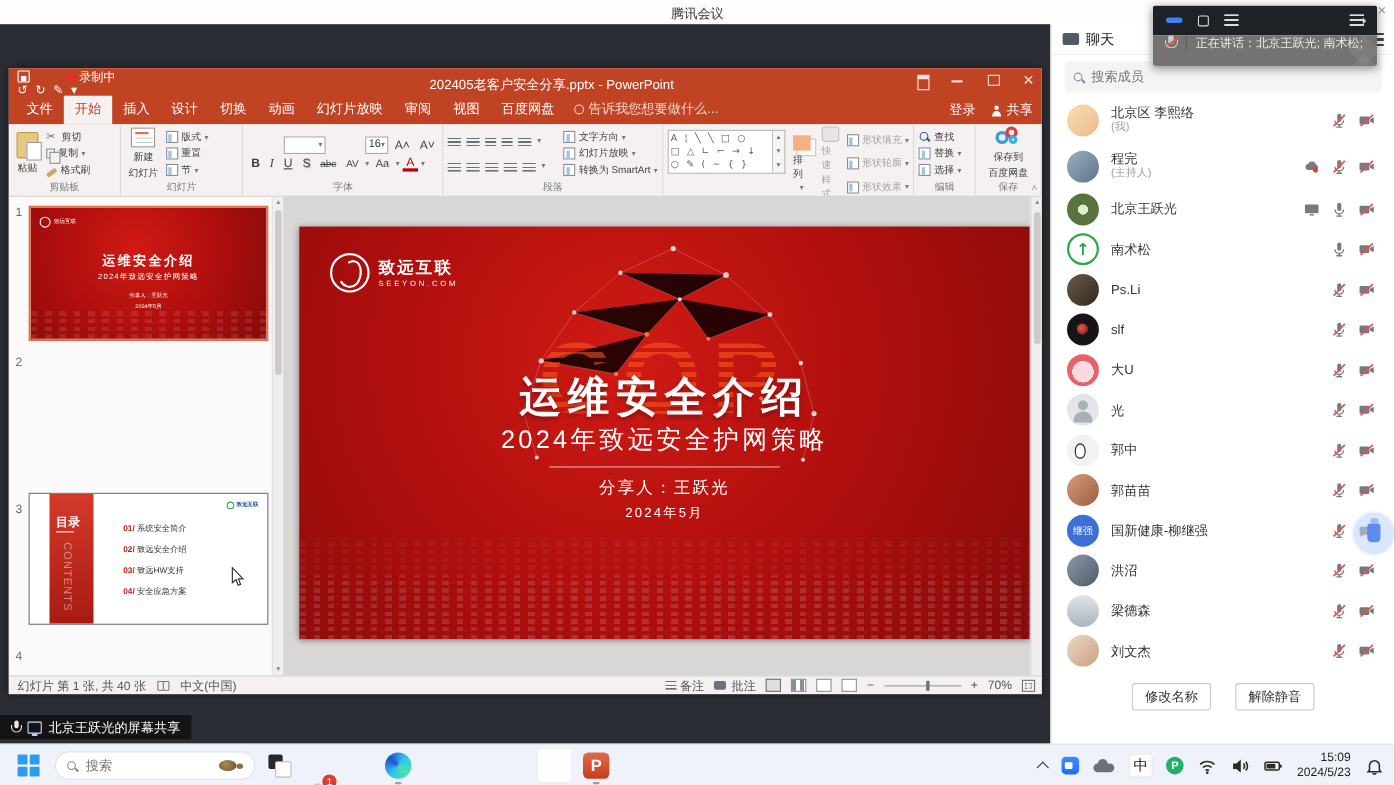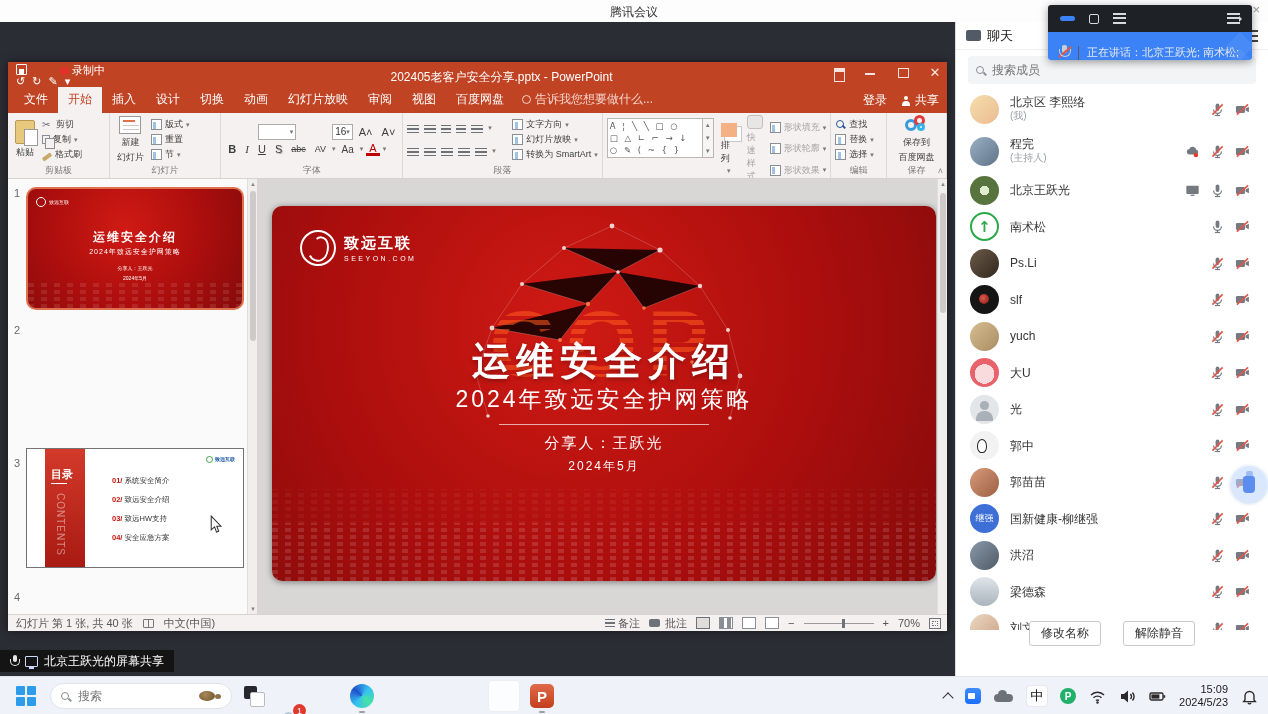--- a/index.html
+++ b/index.html
@@ -87,21 +87,21 @@
   .thumbs{width:250px;background:#fbfafa;border-right:1px solid #d8d5d2;position:relative;overflow:hidden;}
   .tnum{position:absolute;font-size:11px;color:#6a6a6a;}
   .thumb{position:absolute;left:18px;width:218px;background:#fff;border:1px solid #737373;}
   .thumb.sel{border:2px solid #e0714f;}
   .tscroll{position:absolute;right:0;top:0;width:10px;bottom:0;background:#f1efee;border-left:1px solid #e0dedc;}
   .tscroll .up{position:absolute;top:2px;left:2px;font-size:6px;color:#888;}
   .tscroll .dn{position:absolute;bottom:2px;left:2px;font-size:6px;color:#888;}
   .tscroll .bar{position:absolute;top:12px;left:2px;width:6px;height:150px;background:#cdcac7;border-radius:3px;}
 
   
-  .redslide{background:radial-gradient(circle at 45% 32%,#d01a14 0%,#ab0e0d 55%,#860b0b 100%);position:relative;overflow:hidden;color:#fff;border-radius:10px;}
+  .redslide{background:radial-gradient(circle at 45% 32%,#d01a14 0%,#ab0e0d 55%,#860b0b 100%);position:relative;overflow:hidden;color:#fff;}
   .eq{position:absolute;left:0;right:0;bottom:0;background:repeating-linear-gradient(90deg,rgba(255,255,255,.10) 0 6px,transparent 6px 13px);
       -webkit-mask-image:repeating-linear-gradient(0deg,#000 0 4px,transparent 4px 7px);mask-image:repeating-linear-gradient(0deg,#000 0 4px,transparent 4px 7px);}
   .wslide{background:#fff;position:relative;overflow:hidden;}
   .minilogo{position:absolute;display:flex;align-items:center;gap:2px;font-size:5px;color:#2e7d32;}
   .minilogo .lg{width:7px;height:7px;border:1.6px solid #43a047;border-radius:50%;}
   .minilogo .lt{color:#1a57a8;font-weight:bold;font-size:5px;line-height:5px;}
 
   
   .canvas{flex:1;background:#d9d7d5;position:relative;}
   .slide{position:absolute;left:14px;top:27px;width:664px;height:375px;box-shadow:0 1px 6px rgba(0,0,0,.45);}
@@ -198,21 +198,21 @@
   .usb:after{content:"";position:absolute;left:2.5px;top:-5px;width:7px;height:5px;background:#9dbcf5;border-radius:2px 2px 0 0;}
 
   
   .ftool{position:absolute;left:1048px;top:5px;width:204px;box-shadow:0 2px 8px rgba(0,0,0,.4);border-radius:3px;overflow:hidden;}
   .ftop{height:27px;background:#1e2227;display:flex;align-items:center;padding:0 12px;gap:14px;position:relative;}
   .fpill{width:15px;height:5px;border-radius:3px;background:#3b82f6;}
   .fsq{width:10px;height:10px;border:1.6px solid #d7dbe0;border-radius:2px;}
   .fmenu{width:13px;height:11px;background:repeating-linear-gradient(0deg,#d7dbe0 0 2px,transparent 2px 4.5px);}
   .fside{position:absolute;right:12px;width:13px;height:11px;background:repeating-linear-gradient(0deg,#d7dbe0 0 2px,transparent 2px 4.5px);}
   .fside:after{content:"";position:absolute;right:-5px;top:3px;border:3px solid transparent;border-left-color:#d7dbe0;}
-  .fbot{height:28px;background:#3b82f6;display:flex;align-items:flex-end;padding:0 10px;gap:8px;position:relative;overflow:hidden;}
+  .fbot{height:28px;background:#737373;display:flex;align-items:flex-start;padding:0 10px;gap:8px;position:relative;overflow:hidden;}
   .fmic{position:relative;width:12px;height:15px;flex:0 0 12px;}
   .fmic:before{content:"";position:absolute;left:4px;top:0;width:4.5px;height:8px;border-radius:2px;background:#c9ced4;}
   .fmic:after{content:"";position:absolute;left:1px;top:4px;width:10px;height:7px;border:1.3px solid #c9ced4;border-top:none;border-radius:0 0 6px 6px;}
   .fmic i{position:absolute;left:-1px;top:6px;width:16px;height:1.8px;background:#e0564a;transform:rotate(-40deg);}
   .fdiv{width:1px;height:14px;background:#565c64;}
   .ftext{font-size:11px;color:#e8eaed;white-space:nowrap;}
   .fwm{position:absolute;right:2px;top:4px;width:20px;height:20px;background:rgba(255,255,255,.07);transform:rotate(45deg);}
   .fwm:after{content:"";position:absolute;left:12px;top:12px;width:20px;height:20px;background:rgba(255,255,255,.06);}
 
   
@@ -770,40 +770,20 @@
               <rect x="1" y="4.2" width="9.6" height="7.6" rx="1.4"></rect>
               <path class="fil" d="M11.2 7l3.6-2v6l-3.6-2z"></path>
               <line class="slash" x1="2" y1="13.5" x2="14" y2="2.5"></line>
             </svg>
         </span>
       </div>
       <div class="mrow">
         <span class="av a5"></span>
         <span class="mt">
             <b class="mn">slf</b>
-          </span>
-        <span class="micons">
-          <svg class="svgi" viewBox="0 0 16 16">
-              <rect x="6" y="1.5" width="4" height="8" rx="2"></rect>
-              <path d="M3.8 8a4.2 4.2 0 0 0 8.4 0"></path>
-              <line x1="8" y1="12.2" x2="8" y2="14.4"></line>
-              <line x1="5.2" y1="14.4" x2="10.8" y2="14.4"></line>
-              <line class="slash" x1="2.5" y1="13.5" x2="13.5" y2="2.5"></line>
-            </svg>
-          <svg class="svgi" viewBox="0 0 16 16">
-              <rect x="1" y="4.2" width="9.6" height="7.6" rx="1.4"></rect>
-              <path class="fil" d="M11.2 7l3.6-2v6l-3.6-2z"></path>
-              <line class="slash" x1="2" y1="13.5" x2="14" y2="2.5"></line>
-            </svg>
-        </span>
-      </div>
-      <div class="mrow">
-        <span class="av a6"></span>
-        <span class="mt">
-            <b class="mn">yuch</b>
           </span>
         <span class="micons">
           <svg class="svgi" viewBox="0 0 16 16">
               <rect x="6" y="1.5" width="4" height="8" rx="2"></rect>
               <path d="M3.8 8a4.2 4.2 0 0 0 8.4 0"></path>
               <line x1="8" y1="12.2" x2="8" y2="14.4"></line>
               <line x1="5.2" y1="14.4" x2="10.8" y2="14.4"></line>
               <line class="slash" x1="2.5" y1="13.5" x2="13.5" y2="2.5"></line>
             </svg>
           <svg class="svgi" viewBox="0 0 16 16">

